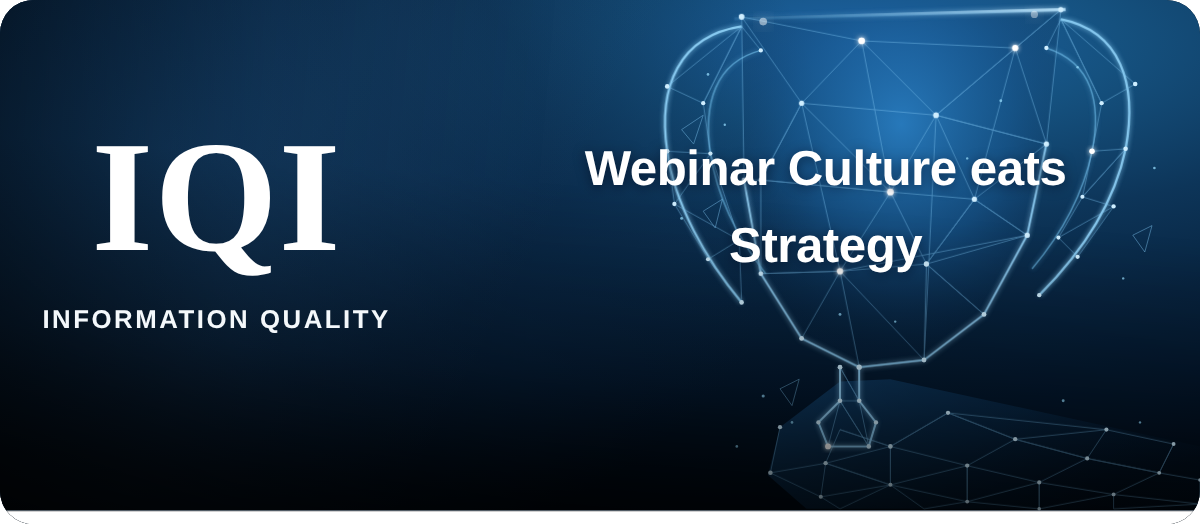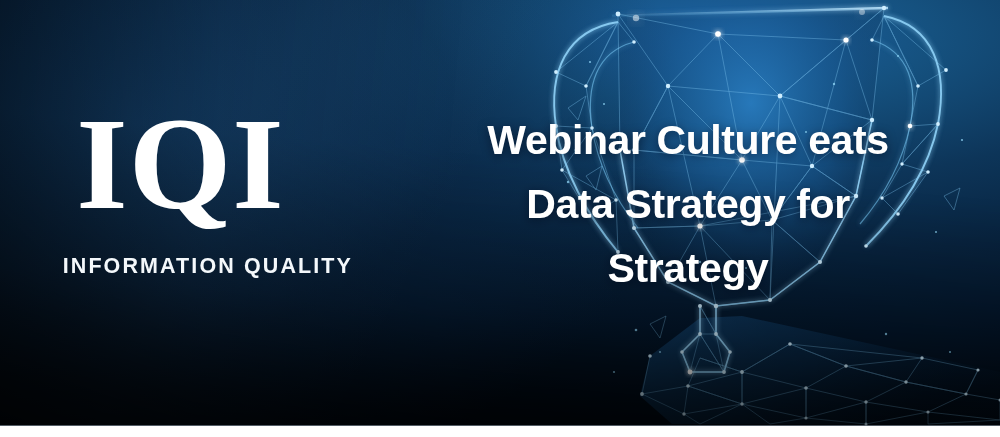--- a/index.html
+++ b/index.html
@@ -10,20 +10,21 @@
   body {
     font-family: "Liberation Sans", sans-serif;
   }
 
   #banner {
     position: relative;
     width: 1000px;
     height: 437px;
     overflow: hidden;
     background: #03121f;
+    border-radius: 28px;
   }
 
   
   .bg-base {
     position: absolute;
     inset: 0;
     background:
       radial-gradient(125% 95% at 72% 8%, #1d63a4 0%, #15517f 17%, #0d3559 36%, #082440 54%, #04172c 72%, #020c18 88%, #01060d 100%);
   }
   .bg-left-wash {
@@ -94,21 +95,21 @@
   }
   .logo-tagline {
     color: #f4f8fb;
     font-family: "Liberation Sans", sans-serif;
     font-weight: 700;
     font-size: 21.5px;
     letter-spacing: 2.1px;
     line-height: 28px;
     white-space: nowrap;
   }
-  .logo-tagline.line1 { margin-top: 16px; text-align: right; }
+  .logo-tagline.line1 { margin-top: 16px; }
 
   
   #headline {
     position: absolute;
     left: 388px;
     top: 108px;
     width: 600px;
     text-align: center;
     z-index: 6;
   }
@@ -405,20 +406,19 @@
 
   <div id="logo-block">
     <svg id="logo-mark" viewBox="0 0 215 132">
       <text x="107.5" y="104" text-anchor="middle" font-size="132" letter-spacing="1">IQI</text>
     </svg>
     <div class="logo-tagline line1">INFORMATION QUALITY</div>
   </div>
 
   <div id="headline">
     <span class="hl-line">Webinar Culture eats</span>
-    <span class="hl-line">Data Strategy for</span>
     <span class="hl-line">Strategy</span>
   </div>
 
   <div id="bottom-strip-edge"></div>
   <div id="bottom-strip"></div>
 
 </div>
 
 </body></html>

